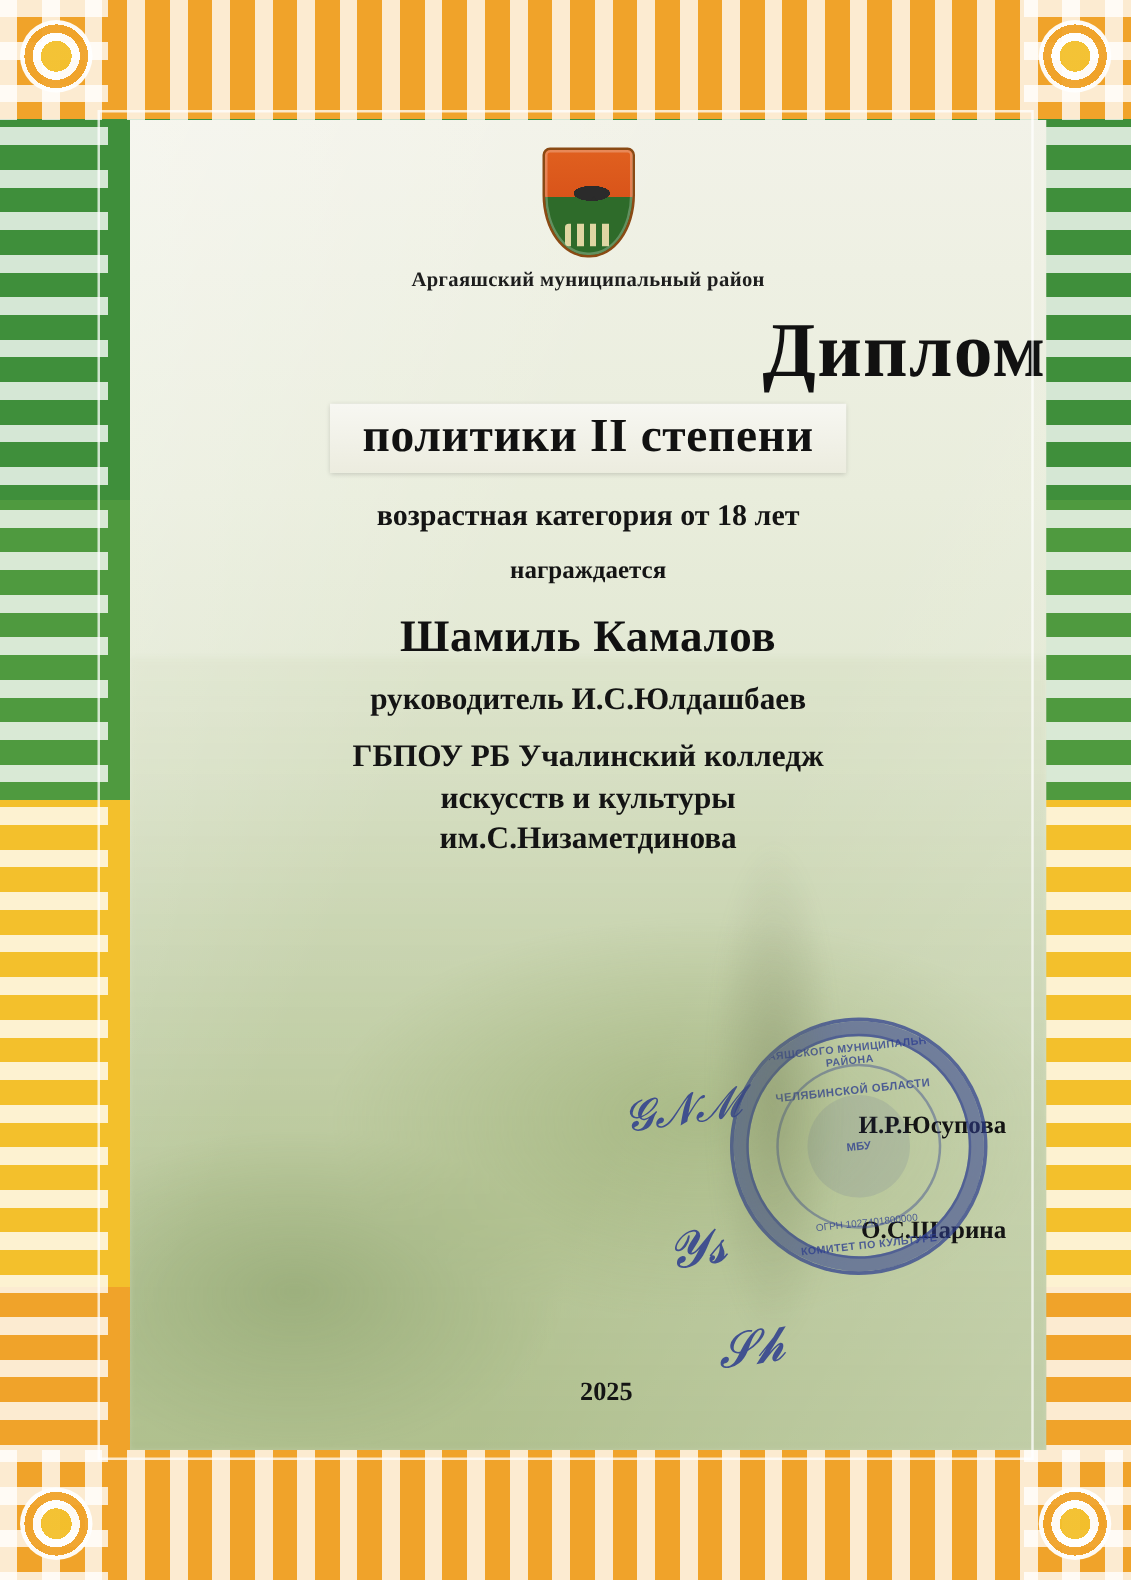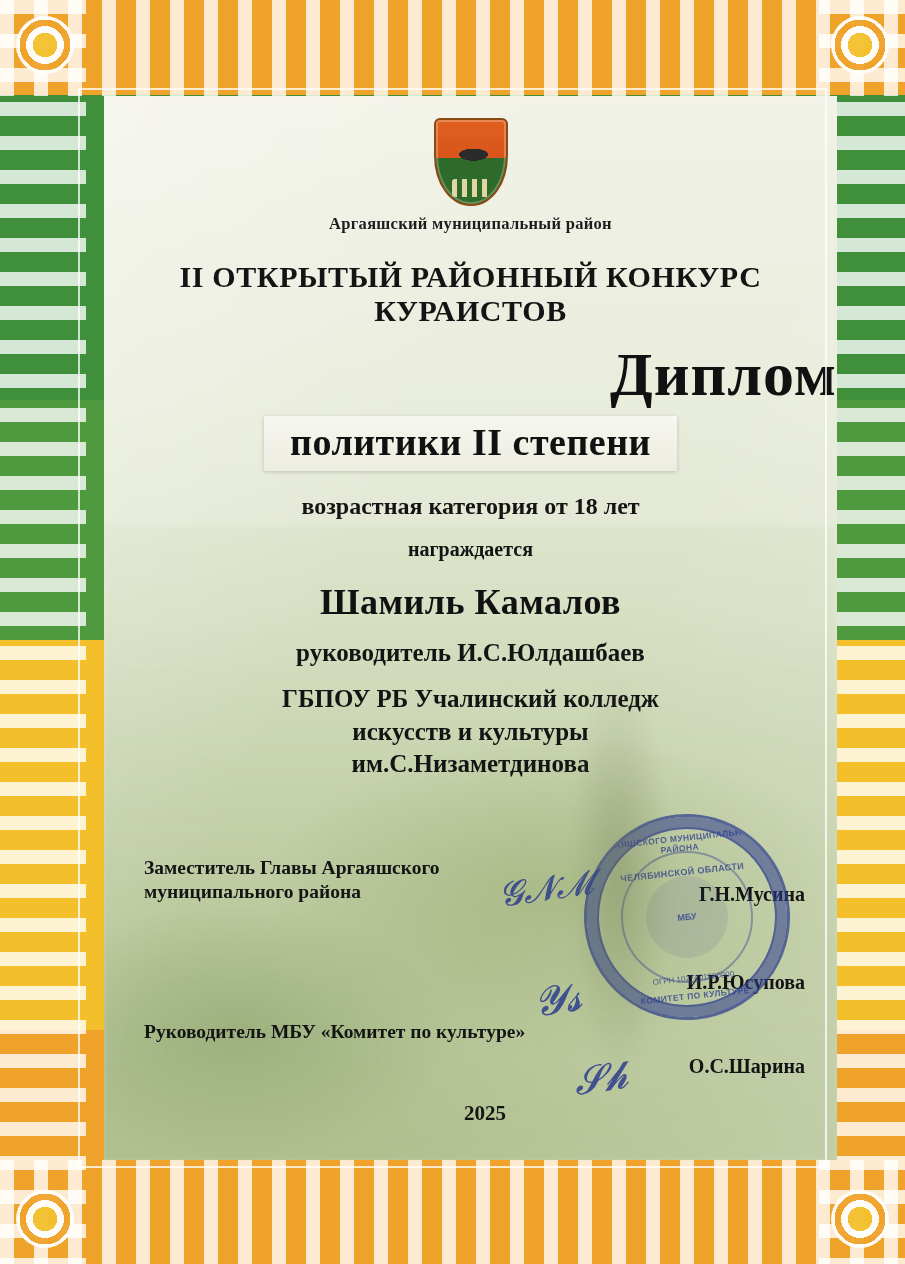--- a/index.html
+++ b/index.html
@@ -393,21 +393,20 @@
     <div class="content">
 
       <div class="crest">
         <div class="shield"></div>
         <div class="horse"></div>
         <div class="bottom-mark"></div>
       </div>
 
       <div class="district">Аргаяшский муниципальный район</div>
 
-      <div class="competition">II ОТКРЫТЫЙ РАЙОННЫЙ КОНКУРС КУРАИСТОВ</div>
 
       <div class="diploma-word">Диплом</div>
 
       <div class="degree-wrap">
         <div class="degree">политики  II степени</div>
       </div>
 
       <div class="age-category">возрастная категория от 18 лет</div>
 
       <div class="awarded-to-label">награждается</div>
@@ -417,31 +416,26 @@
       <div class="supervisor">руководитель  И.С.Юлдашбаев</div>
 
       <div class="institution">
         <div>ГБПОУ РБ Учалинский колледж</div>
         <div>искусств и культуры</div>
         <div>им.С.Низаметдинова</div>
       </div>
 
       <div class="signatures">
 
-        <div class="sig-row sig-row-1">
-          <div class="sig-title">Заместитель Главы Аргаяшского муниципального района</div>
-          <div class="sig-name">Г.Н.Мусина</div>
-        </div>
 
         <div class="sig-row sig-row-2">
           <div class="sig-name">И.Р.Юсупова</div>
         </div>
 
         <div class="sig-row sig-row-3">
-          <div class="sig-title">Руководитель МБУ «Комитет по культуре»</div>
           <div class="sig-name">О.С.Шарина</div>
         </div>
       </div>
 
       <div class="year">2025</div>
 
       
       <div class="scribble s1">𝓖𝓝𝓜</div>
       <div class="scribble s2">𝓨𝓼</div>
       <div class="scribble s3">𝓢𝓱</div>

